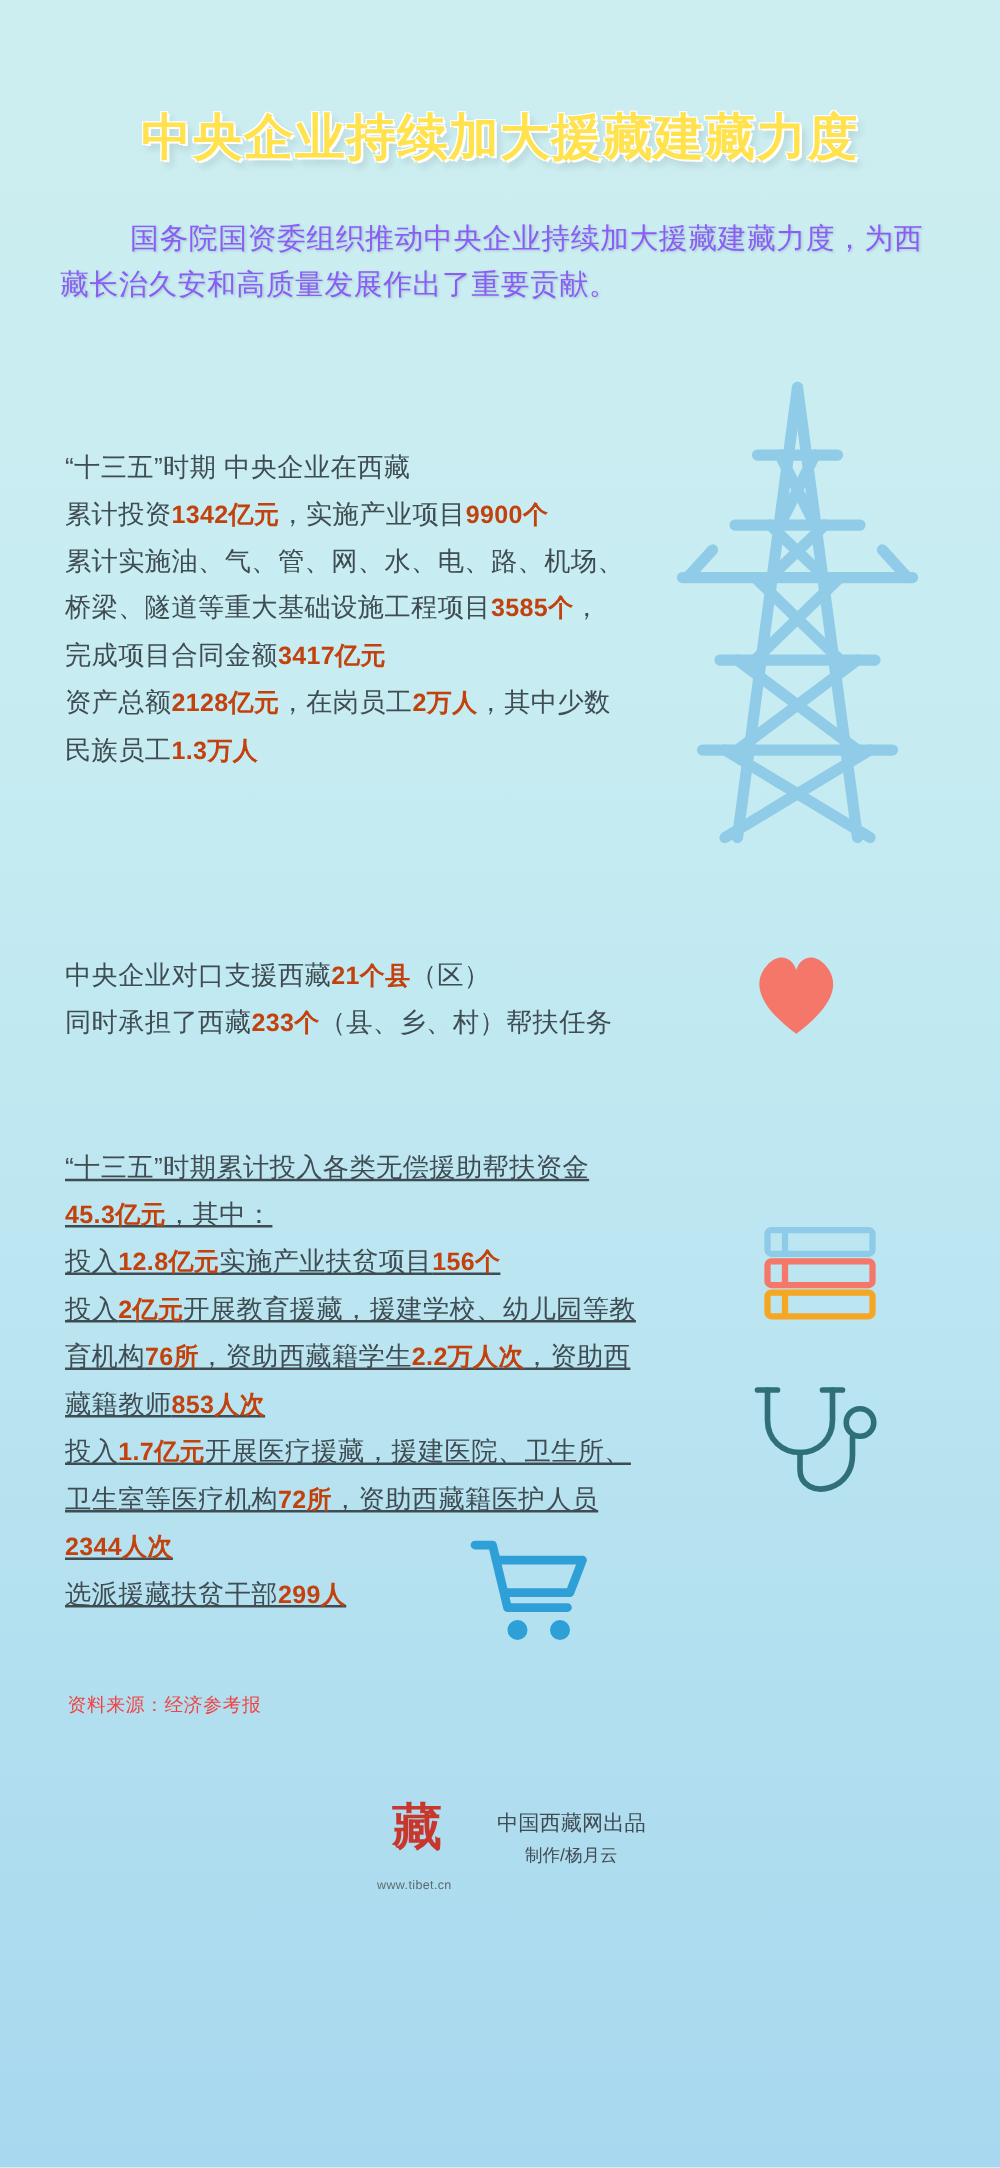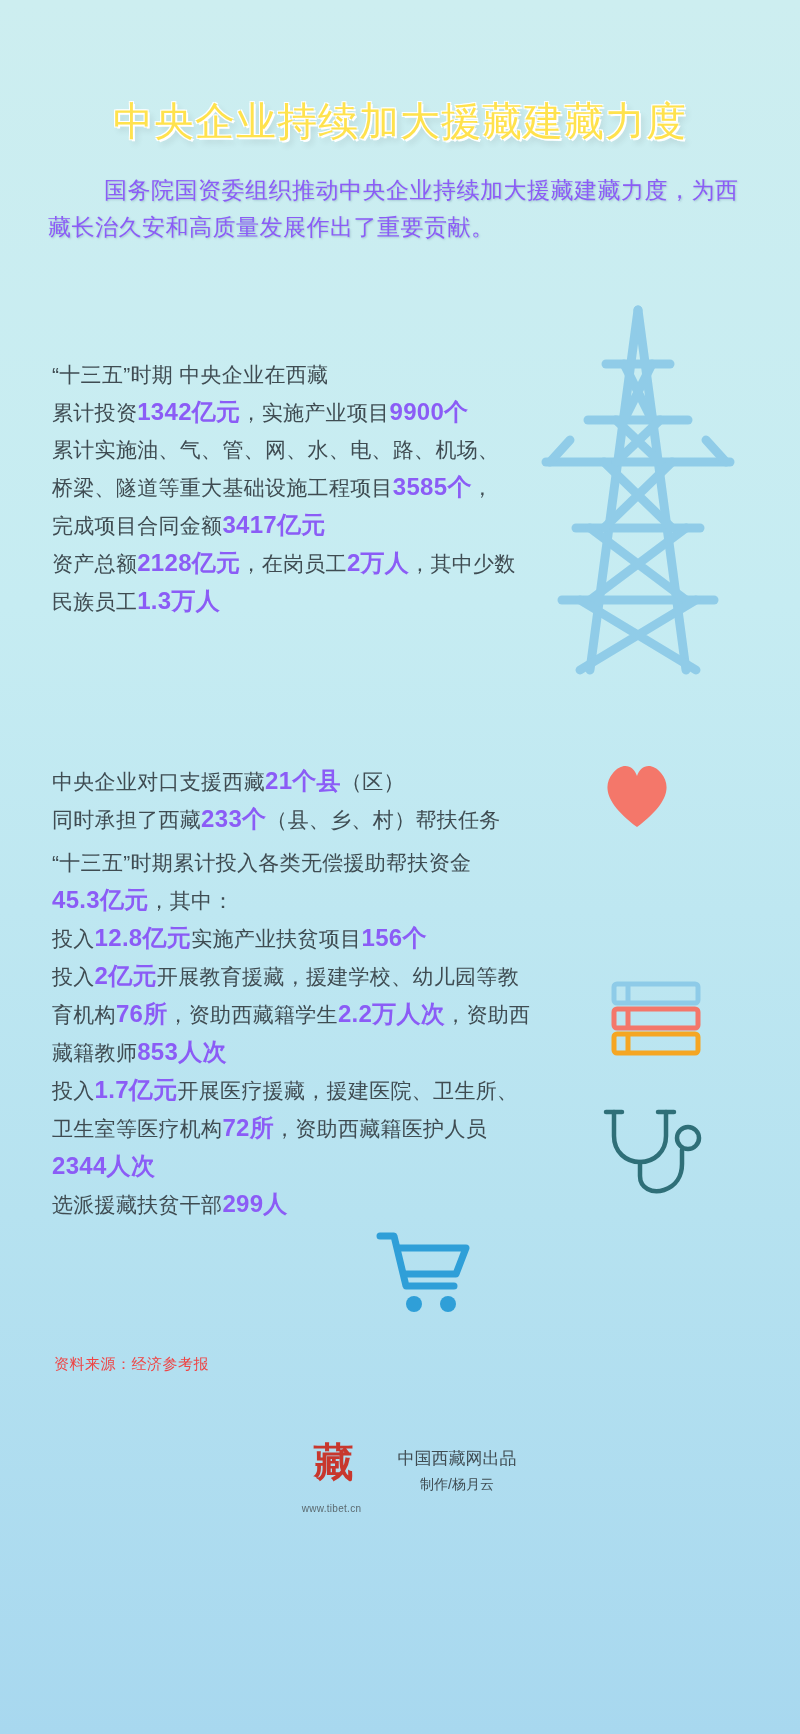--- a/index.html
+++ b/index.html
@@ -21,31 +21,30 @@
   }
 
   
   .title {
     position: absolute;
     top: 82px;
     left: 0;
     width: 800px;
     text-align: center;
     font-size: 40px;
-    font-weight: normal;
+    font-weight: bold;
     letter-spacing: 1px;
     color: #ffe24d;
     text-shadow:
       2px 2px 0 #ffffff,
       -1px -1px 0 #ffffff,
       1px -1px 0 #ffffff,
       -1px 1px 0 #ffffff,
       4px 5px 6px rgba(0,0,0,0.12);
     font-family: "DejaVu Sans", sans-serif;
-    margin-top: 12px;
   }
 
   
   .lead {
     position: absolute;
     top: 172px;
     left: 48px;
     width: 706px;
     color: #8b5cf6;
     font-size: 23px;
@@ -61,27 +60,27 @@
     position: absolute;
     left: 52px;
     width: 700px;
     color: #3f4c52;
     font-size: 21px;
     line-height: 37px;
     letter-spacing: 0.3px;
   }
   .block .line { white-space: nowrap; }
   .hl {
-    color: #8b5cf6;
+    color: #c2410c;
     font-weight: bold;
-    font-size: 24px;
+    font-size: 20px;
   }
   .block1 { top: 356px; }
   .block2 { top: 762px; }
-  .block3 { top: 844px; }
+  .block3 { top: 916px; text-decoration: underline; }
 
   
   .source {
     position: absolute;
     left: 54px;
     top: 1355px;
     color: #ef4444;
     font-size: 15px;
     letter-spacing: 0.5px;
   }

